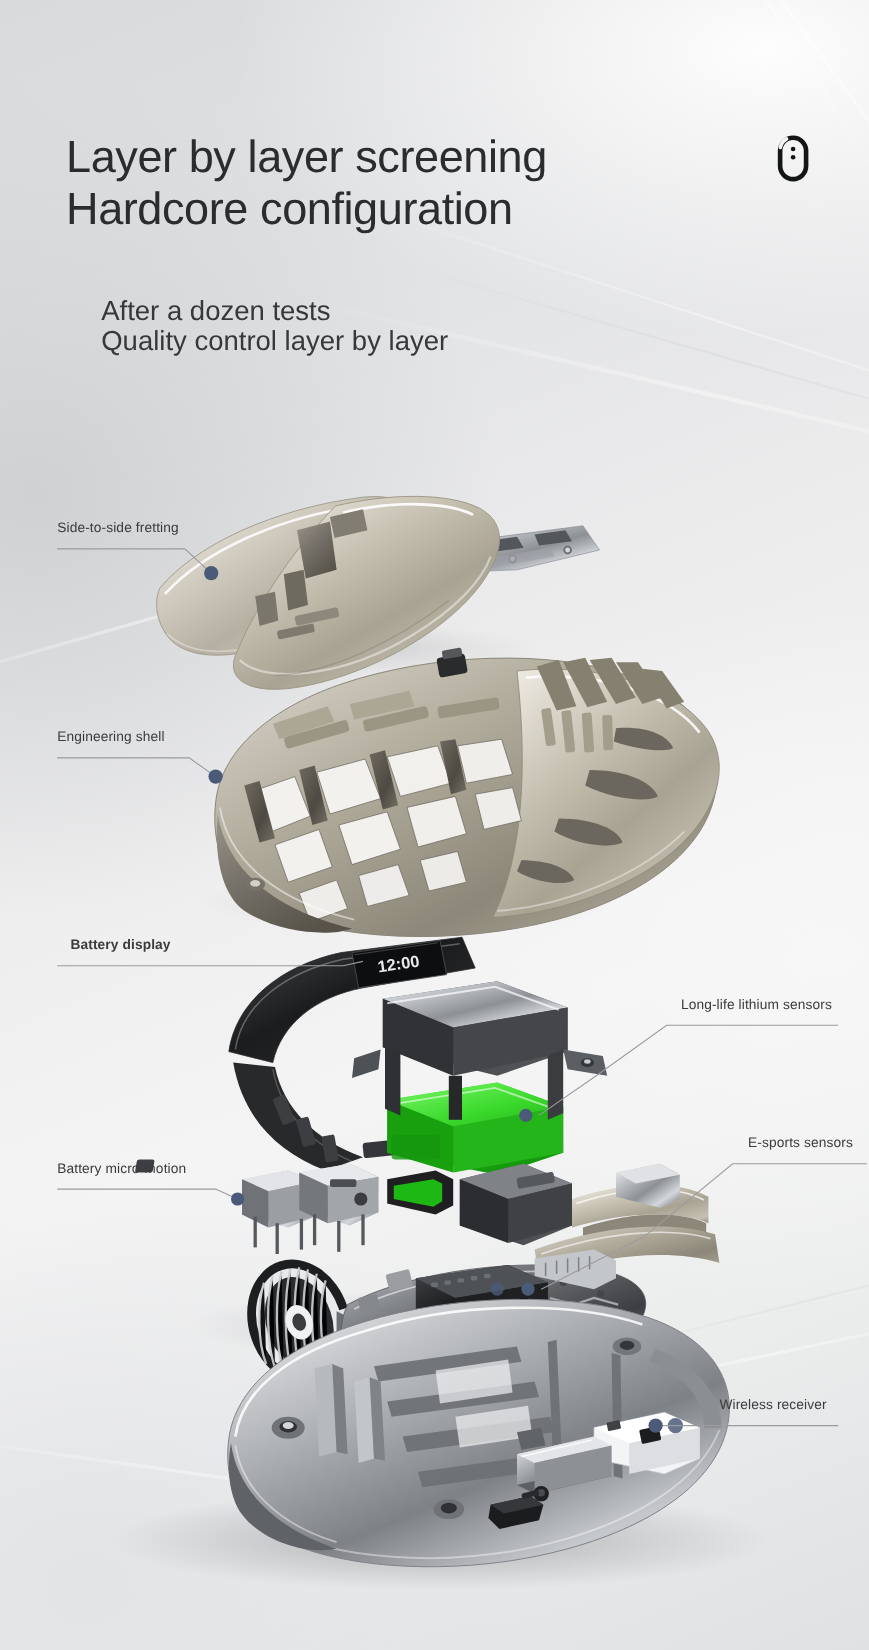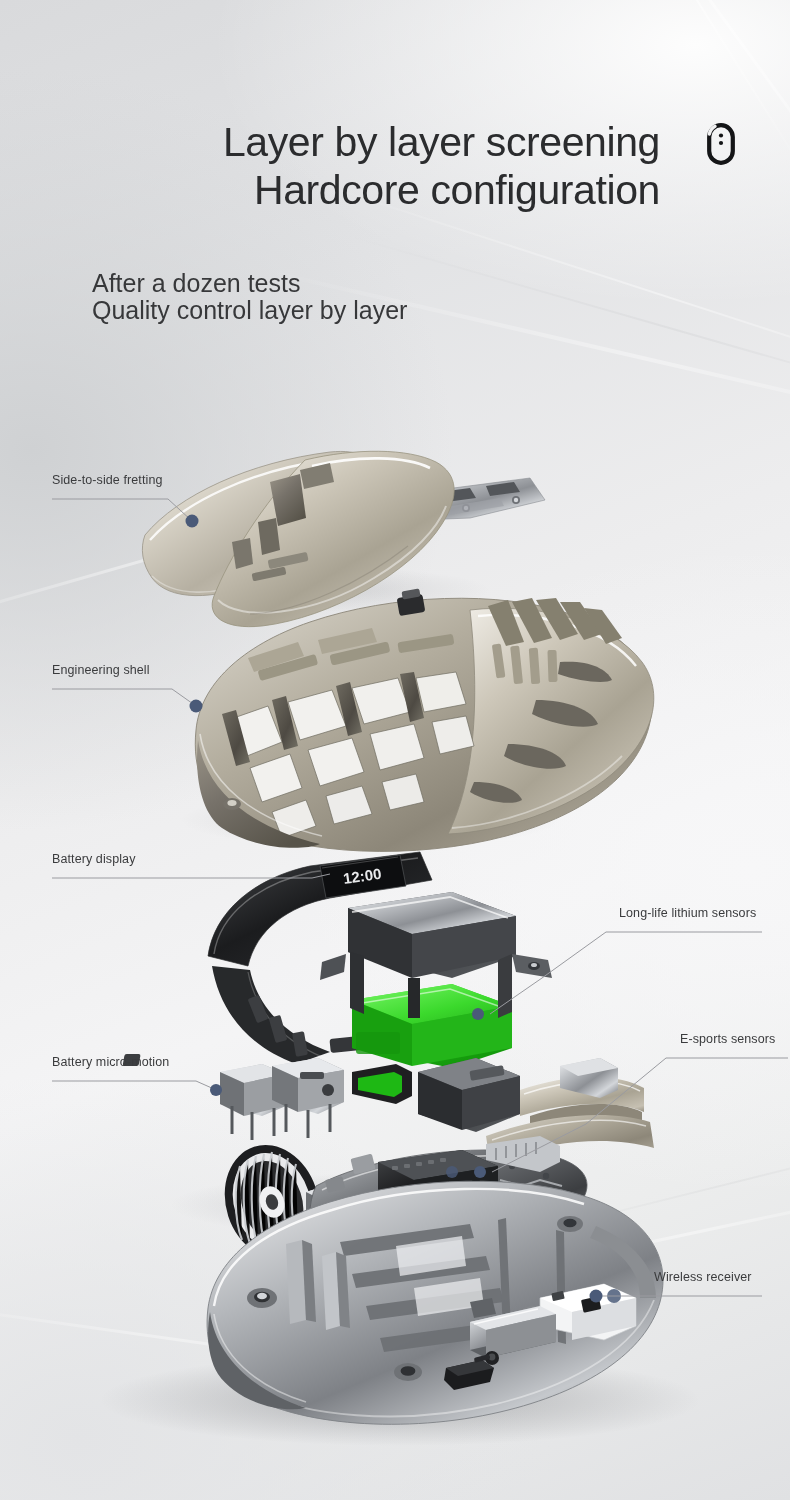--- a/index.html
+++ b/index.html
@@ -23,21 +23,21 @@
       linear-gradient(158deg,#d9dadc 0%,#e2e3e5 22%,#ededee 44%,#f4f4f5 62%,#eceded 80%,#e0e1e3 100%);
   }
   .streak{ position:absolute; background:linear-gradient(90deg,rgba(255,255,255,0) 0%,rgba(255,255,255,.85) 48%,rgba(255,255,255,0) 100%); transform-origin:center; pointer-events:none; }
   .vstreak{ position:absolute; background:linear-gradient(90deg,rgba(150,152,156,0) 0%,rgba(150,152,156,.22) 50%,rgba(150,152,156,0) 100%); pointer-events:none; }
 
   
   .header{ position:absolute; left:0; top:0; width:790px; }
   .title{
     position:absolute; left:60px; top:118px; width:600px;
     font-size:41px; line-height:48px; font-weight:400; color:#2b2c2e;
-    letter-spacing:-.4px; white-space:pre-line;text-align:right;
+    letter-spacing:-.4px; white-space:pre-line;
   }
   .subtitle{
     position:absolute; left:64px; top:270px; width:520px;
     font-size:25px; line-height:27px; font-weight:400; color:#37383a;
     white-space:pre-line;
     margin-left:28px;
   }
   .mouse-icon{ position:absolute; left:706px; top:122px; width:30px; height:44px; }
 
   
@@ -535,21 +535,21 @@
 
   <div class="callout" style="left:0; top:0; width:790px; height:1500px;">
     <div class="lbl" style="left:52px; top:663px;">Engineering shell</div>
     <svg style="left:0; top:0; width:790px; height:1500px;">
       <path d="M52 689 L172 689 L196 706" fill="none" stroke="#9a9ba0" stroke-width="1"></path>
       <circle cx="196" cy="706" r="6.5" fill="#4a5a78"></circle>
     </svg>
   </div>
 
   <div class="callout" style="left:0; top:0; width:790px; height:1500px;">
-    <div class="lbl" style="left:52px; top:852px;">Battery display</div>
+    <div class="lbl" style="left:64px; top:852px;font-weight:bold;">Battery display</div>
     <svg style="left:0; top:0; width:790px; height:1500px;">
       <path d="M52 878 L312 878 L330 874" fill="none" stroke="#9a9ba0" stroke-width="1"></path>
     </svg>
   </div>
 
   <div class="callout" style="left:0; top:0; width:790px; height:1500px;">
     <div class="lbl" style="left:52px; top:1055px;">Battery micro-motion</div>
     <svg style="left:0; top:0; width:790px; height:1500px;">
       <path d="M52 1081 L196 1081 L214 1089" fill="none" stroke="#9a9ba0" stroke-width="1"></path>
       <circle cx="216" cy="1090" r="6" fill="#4a5a78"></circle>

